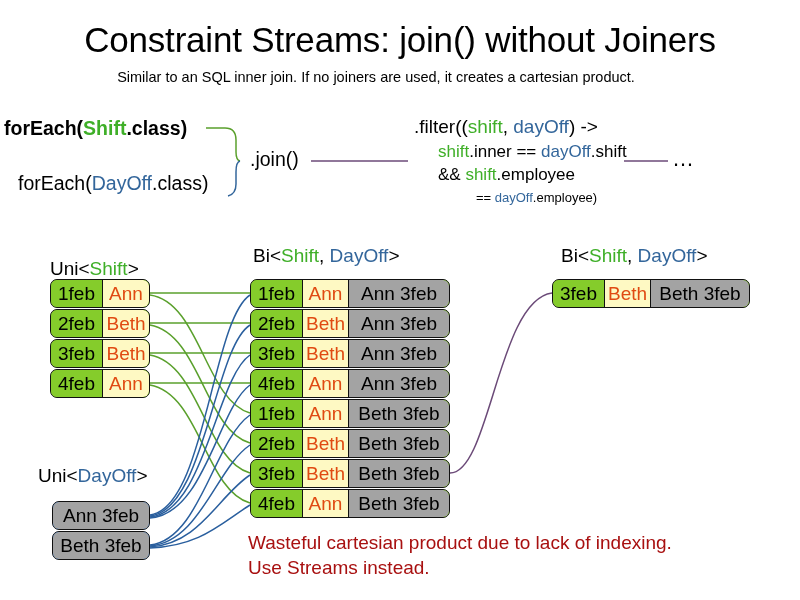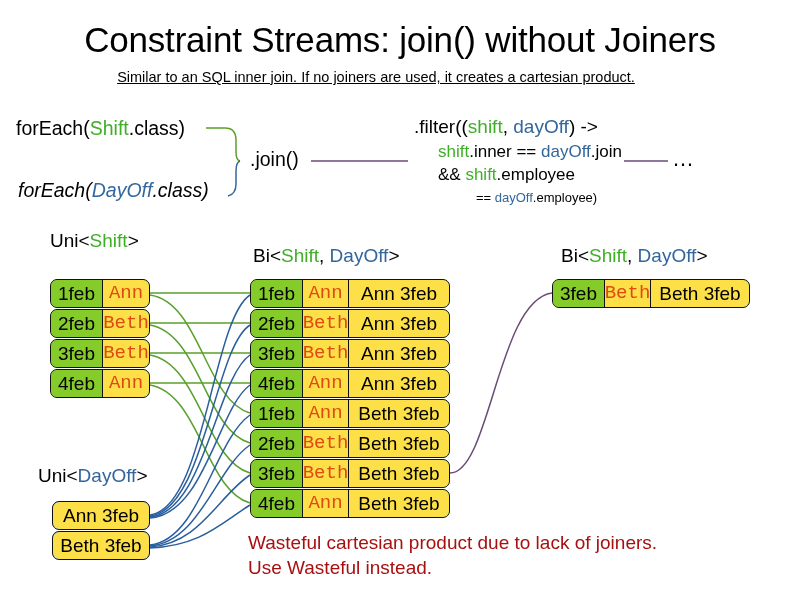--- a/index.html
+++ b/index.html
@@ -39,32 +39,31 @@
     white-space: nowrap;
   }
   .subtitle {
     position: absolute;
     left: 0;
     top: 68px;
     width: 752px;
     text-align: center;
     font-size: 14.5px;
     line-height: 18px;
-    text-decoration: underline;
   }
 
   
   .code {
     position: absolute;
     font-size: 19.5px;
     line-height: 22px;
     white-space: nowrap;
   }
-  .fe-shift   { left: 16px;  top: 117px; }
-  .fe-dayoff  { left: 18px;  top: 179px; font-style: italic; }
+  .fe-shift   { left: 4px;  top: 117px; font-weight: bold; }
+  .fe-dayoff  { left: 18px;  top: 172px; }
   .join-label { left: 250px; top: 148px; }
 
   .filter-block {
     position: absolute;
     left: 414px;
     top: 115px;
     font-size: 19px;
     line-height: 24px;
     white-space: nowrap;
   }
@@ -86,21 +85,21 @@
   .b { color: #33669b; }
   .k { color: #000000; }
 
   
   .streamlabel {
     position: absolute;
     font-size: 19px;
     line-height: 22px;
     white-space: nowrap;
   }
-  .lbl-uni-shift  { left: 50px;  top: 230px; }
+  .lbl-uni-shift  { left: 50px;  top: 258px; }
   .lbl-bi-mid     { left: 253px; top: 245px; }
   .lbl-bi-right   { left: 561px; top: 245px; }
   .lbl-uni-dayoff { left: 38px;  top: 465px; text-align: right; }
 
   
   .card {
     position: absolute;
     display: flex;
     height: 29px;
     border: 1.6px solid #111111;
@@ -118,31 +117,30 @@
     box-sizing: border-box;
     white-space: nowrap;
   }
   .seg-date {
     background: #85CC2B;
     color: #000000;
     border-right: 1.6px solid #111111;
     border-radius: 6px 0 0 6px;
   }
   .seg-name {
-    background: #fde047;
+    background: #fef9c3;
     color: #E04A12;
     border-radius: 0 6px 6px 0;
-    font-family: Liberation Mono, monospace;
   }
   .seg-name.has-next {
     border-right: 1.6px solid #111111;
     border-radius: 0;
   }
   .seg-dayoff {
-    background: #fde047;
+    background: #a3a3a3;
     color: #000000;
     border-radius: 0 6px 6px 0;
   }
   .card.dayoff-only {
     background: #6C9BD2;
   }
   .card.dayoff-only .seg-dayoff {
     border-radius: 6px;
   }
 
@@ -227,21 +225,21 @@
     <span class="k">forEach(</span><span class="b">DayOff</span><span class="k">.class)</span>
   </div>
 
   <div class="code join-label">.join()</div>
 
   <div class="filter-block">
     <div class="filter-l1">
       <span class="k">.filter((</span><span class="g">shift</span><span class="k">, </span><span class="b">dayOff</span><span class="k">) -&gt;</span>
     </div>
     <div class="filter-l2">
-      <span class="g">shift</span><span class="k">.inner == </span><span class="b">dayOff</span><span class="k">.join</span>
+      <span class="g">shift</span><span class="k">.inner == </span><span class="b">dayOff</span><span class="k">.shift</span>
     </div>
     <div class="filter-l3">
       <span class="k">&amp;&amp; </span><span class="g">shift</span><span class="k">.employee</span>
     </div>
     <div class="filter-l4">
       <span class="k">== </span><span class="b">dayOff</span><span class="k">.employee</span><span class="k">)</span>
     </div>
   </div>
 
   <div class="ellipsis">…</div>
@@ -332,17 +330,17 @@
   <div id="dayoff-column">
       <div class="card col-dayoff dayoff-only" style="top: 501px;">
         <div class="seg seg-dayoff">Ann 3feb</div>
       </div>
       <div class="card col-dayoff dayoff-only" style="top: 531px;">
         <div class="seg seg-dayoff">Beth 3feb</div>
       </div>
     </div>
 
   <div class="warning">
-    <div>Wasteful cartesian product due to lack of joiners.</div>
-    <div>Use Wasteful instead.</div>
+    <div>Wasteful cartesian product due to lack of indexing.</div>
+    <div>Use Streams instead.</div>
   </div>
 
 </div>
 
 </body></html>

